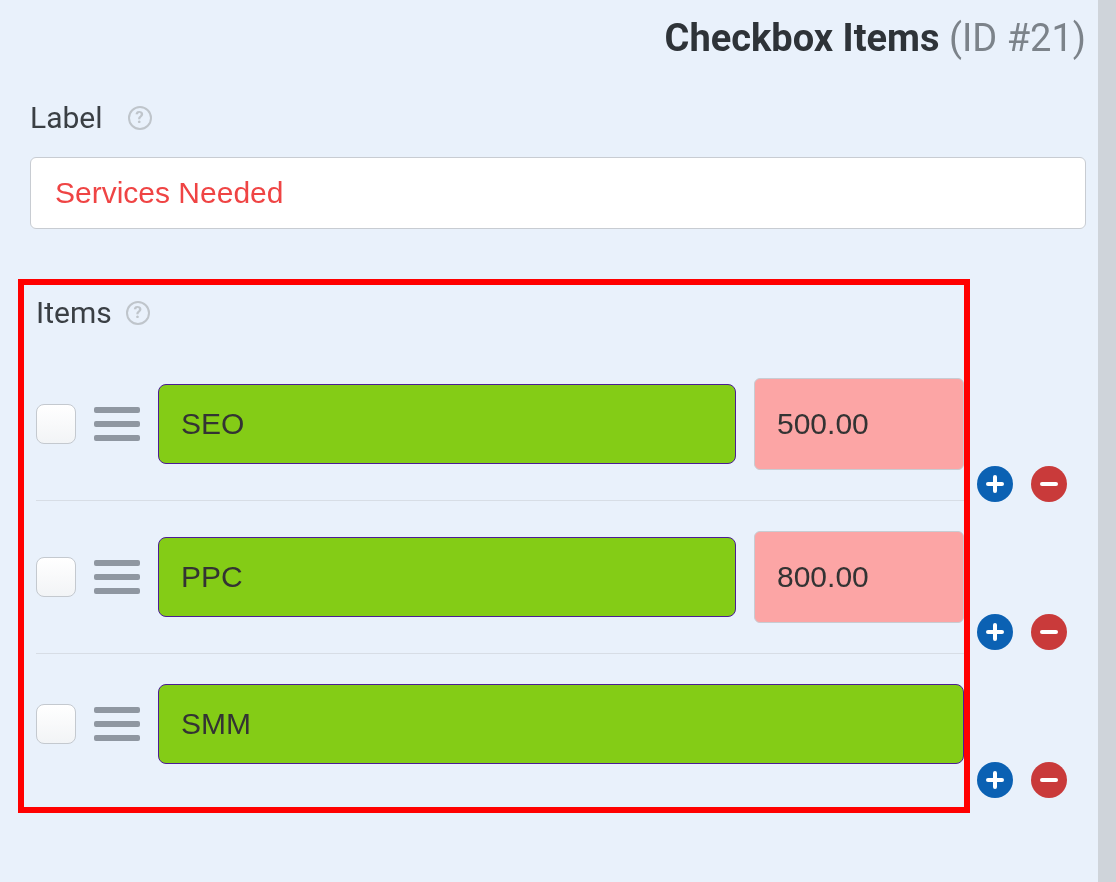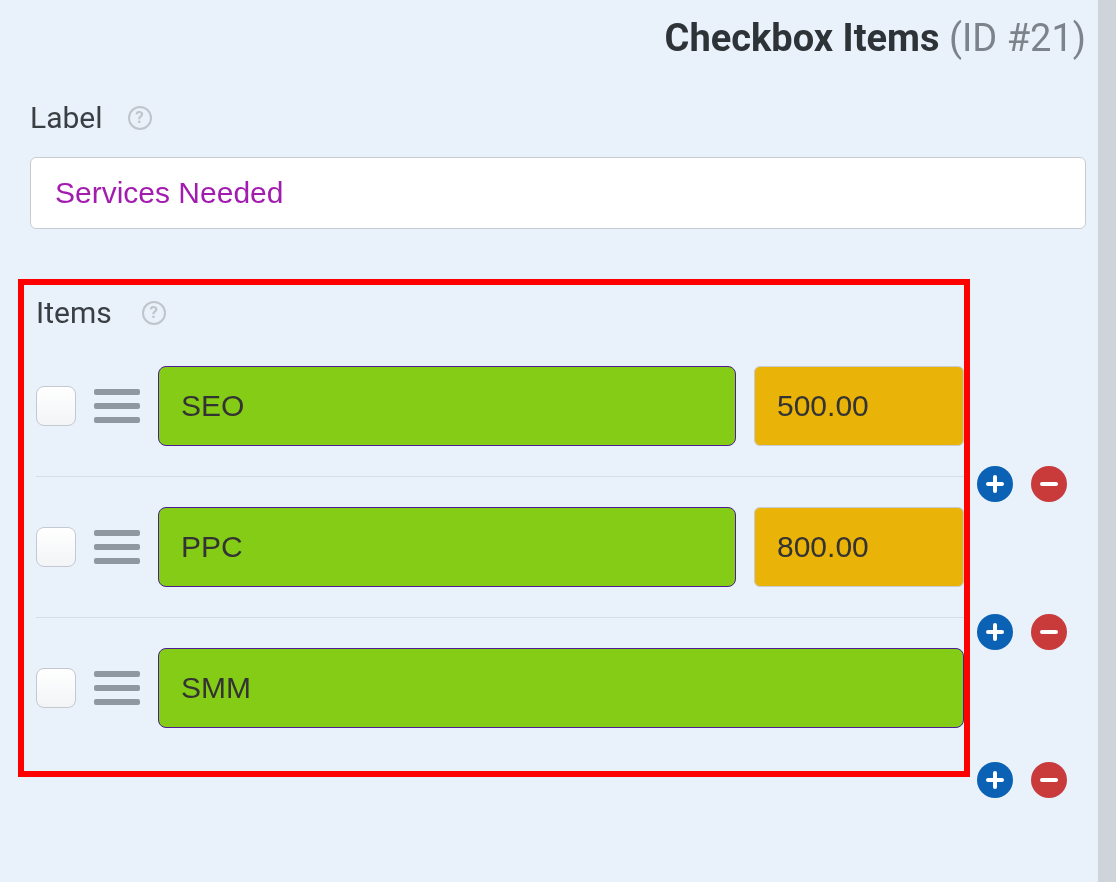--- a/index.html
+++ b/index.html
@@ -52,40 +52,40 @@
     font-weight: 700;
     line-height: 1;
   }
   .label-input {
     width: 100%;
     font-size: 30px;
     padding: 18px 24px;
     border: 1px solid #c8ccd2;
     border-radius: 6px;
     background: #fff;
-    color: #a21caf;
+    color: #ef4444;
     outline: none;
   }
 
   .items-section {
     border: 6px solid #ff0000;
     padding: 10px 0px 35px 0px;
     margin-top: 50px;
     margin-left: -12px;
     width: 952px;
     position: relative;
   }
   .items-header {
     display: flex;
     align-items: center;
     font-size: 30px;
     color: #3a3f44;
-    gap: 30px;
+    gap: 14px;
     padding-left: 12px;
-    margin-bottom: 28px;
+    margin-bottom: 40px;
   }
 
   .item-row {
     display: flex;
     align-items: center;
     padding: 8px 0 8px 12px;
     gap: 18px;
     position: relative;
   }
   .row-sep {
@@ -127,24 +127,24 @@
     border: 1px solid #4c1d95;
     border-radius: 8px;
     background: #84cc16;
     color: #333;
     outline: none;
     min-width: 0;
   }
   .item-price {
     width: 210px;
     font-size: 30px;
-    padding: 22px 22px;
+    padding: 28px 22px;
     border: 1px solid #c8ccd2;
     border-radius: 6px;
-    background: #eab308;
+    background: #fca5a5;
     color: #333;
     outline: none;
     text-align: left;
     flex: 0 0 auto;
   }
 
   
   .pm-group {
     position: absolute;
     display: flex;

